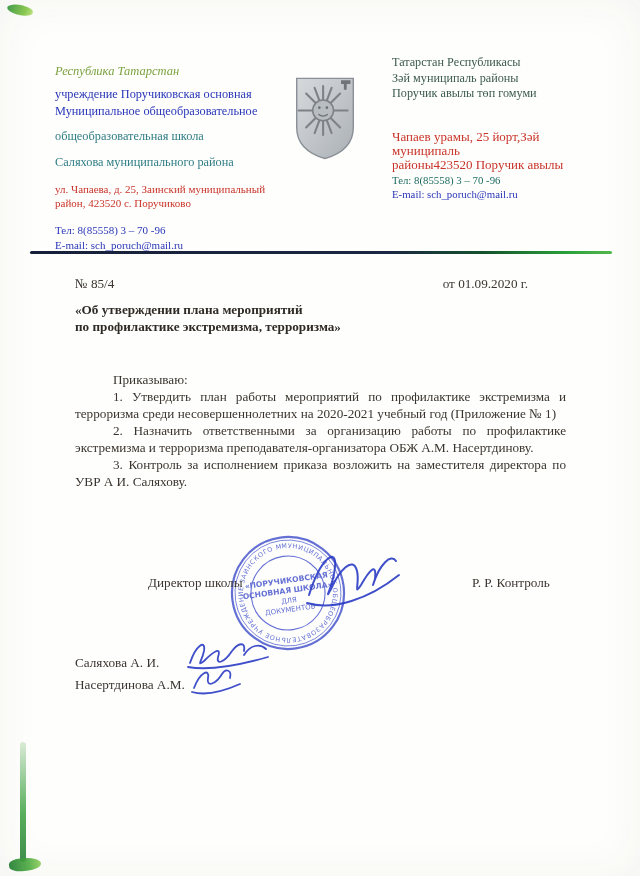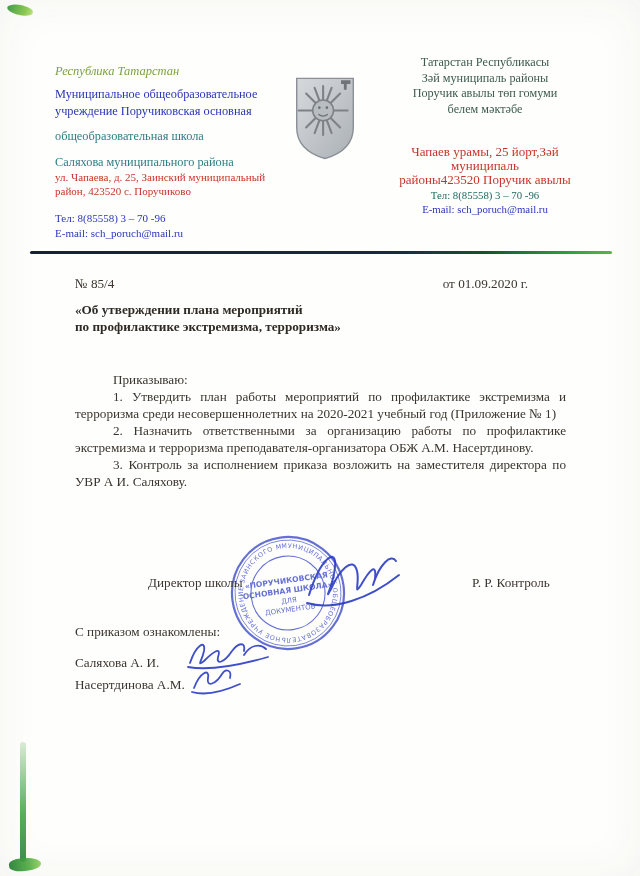--- a/index.html
+++ b/index.html
@@ -33,24 +33,24 @@
     border-radius:40% 60% 50% 50%;
     transform:rotate(-6deg);
     opacity:.9;
   }
   
   .hdr-left{position:absolute;left:55px;top:64px;width:222px;}
   .hdr-left .region{font-style:italic;color:#7ba23f;font-size:12.5px;margin-bottom:7px;}
   .hdr-left .org{font-size:12.3px;line-height:16.5px;}
   .hdr-left .org .l-blue{color:#2936b8;}
   .hdr-left .org .l-teal{color:#2f7d85;margin-top:9px;}
-  .hdr-left .addr{color:#c9342a;font-size:11px;line-height:14px;}
+  .hdr-left .addr{margin-top:12px;color:#c9342a;font-size:11px;line-height:14px;}
   .hdr-left .contact{margin-top:13px;color:#2936b8;font-size:11px;line-height:15px;}
 
-  .hdr-right{position:absolute;left:392px;top:55px;width:186px;text-align:center;}
+  .hdr-right{position:absolute;left:392px;top:55px;width:186px;}
   .hdr-right .org{color:#3c5a50;font-size:12.2px;line-height:15.5px;}
   .hdr-right .addr{margin-top:28px;color:#c9342a;font-size:13px;line-height:14px;}
   .hdr-right .contact{font-size:10.8px;line-height:14px;margin-top:1px;}
   .hdr-right .contact .tel{color:#1d6b60;}
   .hdr-right .contact .mail{color:#2936b8;}
 
   .emblem{position:absolute;left:292px;top:73px;width:66px;height:90px;}
 
   .rule{
     position:absolute;left:30px;top:251px;width:582px;height:2.6px;
@@ -95,22 +95,22 @@
 
 <div class="page">
 
   <div class="artifact art-top-left"></div>
   <div class="artifact art-left-strip"></div>
   <div class="artifact art-bottom-left"></div>
 
   <div class="hdr-left">
     <div class="region">Республика Татарстан</div>
     <div class="org">
+      <div class="l-blue">учреждение Поручиковская основная</div>
       <div class="l-blue">Муниципальное общеобразовательное</div>
-      <div class="l-blue">учреждение Поручиковская основная</div>
       <div class="l-teal">общеобразовательная школа</div>
       <div class="l-teal">Саляхова муниципального района</div>
     </div>
     <div class="addr">
       <div>ул. Чапаева, д. 25,  Заинский муниципальный</div>
       <div>район, 423520 с. Поручиково</div>
     </div>
     <div class="contact">
       <div>Тел: 8(85558) 3 – 70 -96</div>
       <div>E-mail:  sch_poruch@mail.ru</div>
@@ -147,21 +147,20 @@
       <path d="M28,42 Q33,46 38,42" fill="none" stroke="#6b7075" stroke-width="1.4"></path>
       <path d="M52,6 h10 v4 h-4 v6 h-3 v-6 h-3 z" fill="#6f7479"></path>
     </svg>
   </div>
 
   <div class="hdr-right">
     <div class="org">
       <div>Татарстан Республикасы</div>
       <div>Зәй муниципаль районы</div>
       <div>Поручик авылы төп гомуми</div>
-      <div>белем мәктәбе</div>
     </div>
     <div class="addr">
       <div>Чапаев урамы, 25 йорт,Зәй муниципаль</div>
       <div>районы423520  Поручик авылы</div>
     </div>
     <div class="contact">
       <div class="tel">Тел: 8(85558) 3 – 70 -96</div>
       <div class="mail">E-mail:  sch_poruch@mail.ru</div>
     </div>
   </div>
@@ -205,21 +204,20 @@
   <span class="sig-name">Р. Р. Контроль</span>
 
   <svg class="sig-svg sig-director" viewBox="0 0 100 72">
     <g fill="none" stroke="#2b3cc4" stroke-width="2" stroke-linecap="round" opacity="0.9">
       <path d="M6,50 C18,12 34,2 32,22 C30,42 20,58 28,44 C36,26 50,10 54,26 C57,38 50,52 58,40 C66,26 74,16 72,34"></path>
       <path d="M70,40 C76,20 88,8 93,16"></path>
       <path d="M4,58 C30,66 66,54 96,30"></path>
     </g>
   </svg>
 
-  <div class="ack-head">С приказом ознакомлены:</div>
   <div class="ack-1">Саляхова А. И.</div>
   <div class="ack-2">Насертдинова А.М.</div>
 
   <svg class="sig-svg sig-ack1" viewBox="0 0 84 36">
     <g fill="none" stroke="#2b3cc4" stroke-width="1.8" stroke-linecap="round" opacity="0.9">
       <path d="M4,26 C10,8 20,2 18,14 C16,24 10,30 18,24 C26,16 36,8 32,20 C30,28 38,26 46,14 C52,6 60,4 58,14"></path>
       <path d="M58,18 C64,8 74,6 80,12"></path>
       <path d="M2,30 C24,34 54,28 82,20"></path>
     </g>
   </svg>

